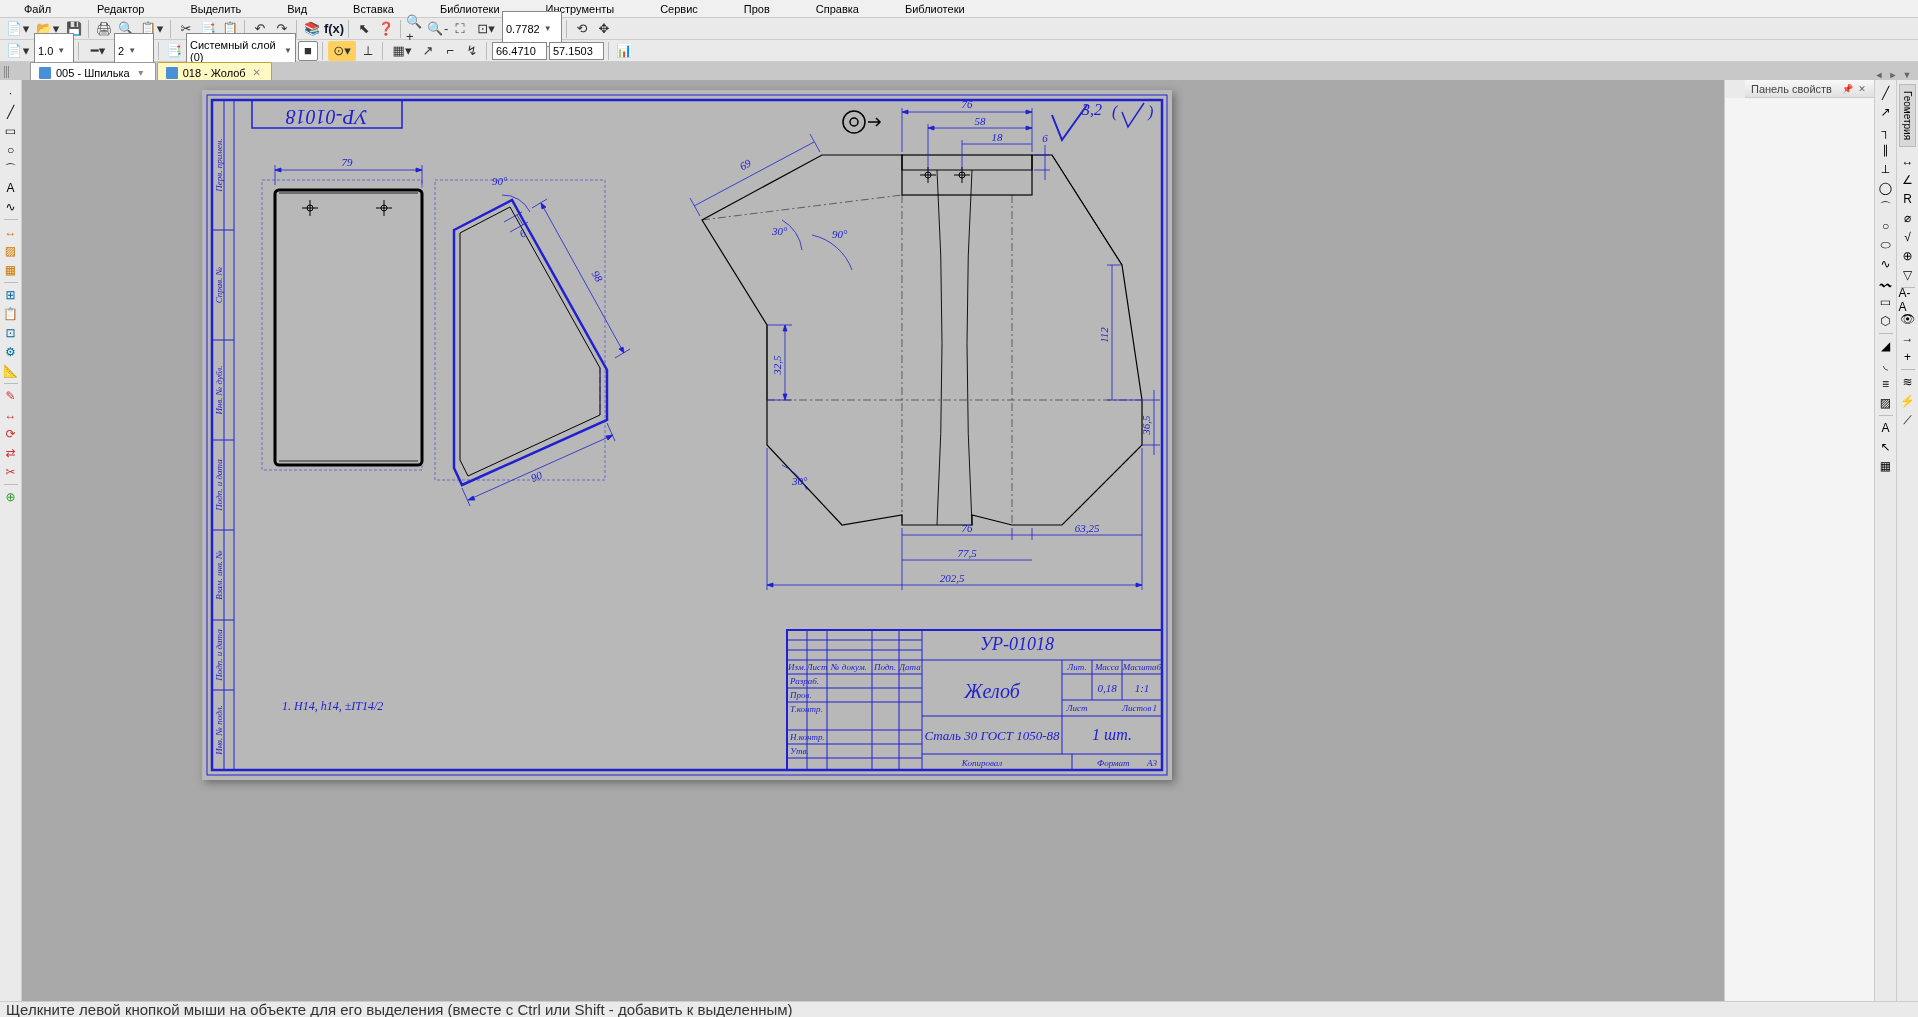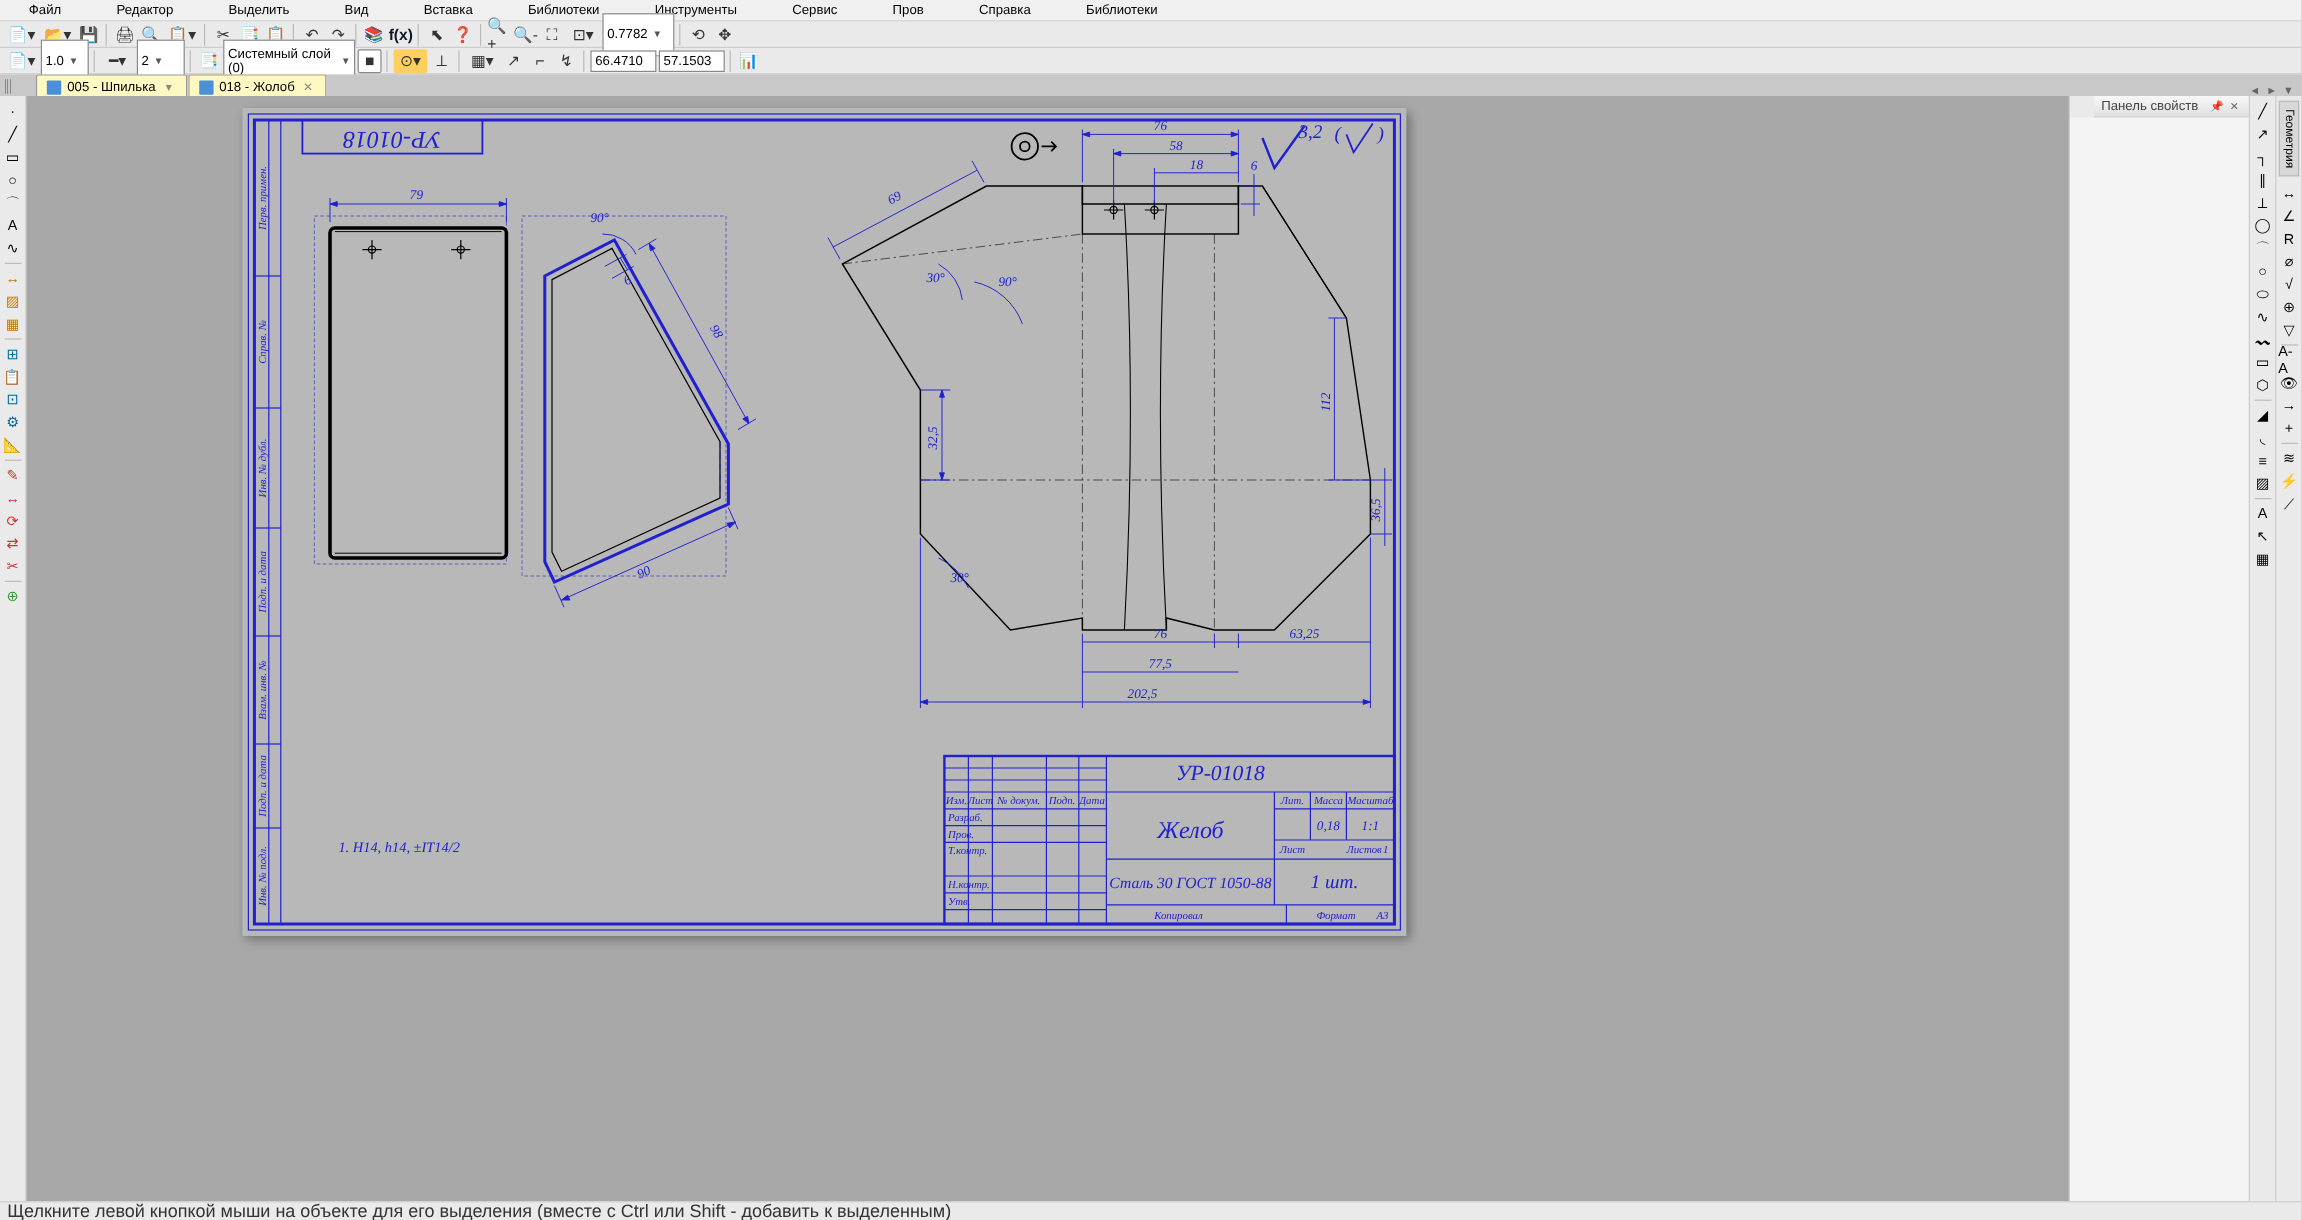--- a/index.html
+++ b/index.html
@@ -13,21 +13,21 @@
   .tb-btn.drop { width: 28px; }
   .tb-sep { width: 2px; height: 18px; border-left: 1px solid #bbb; margin: 0 2px; }
   .tb-input { height: 18px; font-size: 11px; padding: 0 3px; border: 1px solid #888; background: white; }
   .tb-combo { height: 36px; font-size: 11px; border: 1px solid #888; background: white; display: inline-flex; align-items: center; padding: 0 3px; }
   .tb-combo .arr { margin-left: 4px; font-size: 8px; color: #555; }
   
   .toolbar2 { height: 22px; background: #eaeaea; display: flex; align-items: center; padding: 0 4px; gap: 2px; border-bottom: 1px solid #ccc; }
   
   .tabs-row { height: 20px; background: #c8c8c8; display: flex; align-items: flex-end; padding-left: 30px; position: relative; }
   .tabs-row .grip { position: absolute; left: 4px; top: 4px; width: 6px; height: 12px; background: repeating-linear-gradient(90deg,#888 0 1px,transparent 1px 2px); }
-  .tab { height: 20px; display: flex; align-items: center; padding: 0 8px; gap: 5px; background: #fef9c3; border: 1px solid #999; border-bottom: none; border-radius: 2px 2px 0 0; margin-right: 1px; cursor: pointer; }
+  .tab { height: 20px; display: flex; align-items: center; padding: 0 8px; gap: 5px; background: #ffffff; border: 1px solid #999; border-bottom: none; border-radius: 2px 2px 0 0; margin-right: 1px; cursor: pointer; }
   .tab.active { background: #fef9c3; border-color: #c0a040; }
   .tab .ticon { width: 12px; height: 12px; background: #4a90d9; border-radius: 1px; }
   .tab .tx { font-size: 11px; }
   .tab .close { font-size: 10px; color: #888; width: 12px; text-align: center; }
   .tabs-row .tab-nav { margin-left: auto; display: flex; gap: 0; padding-right: 4px; }
   .tabs-row .tab-nav span { width: 14px; height: 14px; display: inline-flex; align-items: center; justify-content: center; font-size: 9px; color: #666; cursor: pointer; }
   
   .workspace { position: absolute; top: 80px; left: 0; right: 0; bottom: 16px; display: flex; }
   
   .left-toolbox { width: 22px; background: #eaeaea; border-right: 1px solid #ccc; display: flex; flex-direction: column; align-items: center; padding-top: 4px; gap: 1px; }

